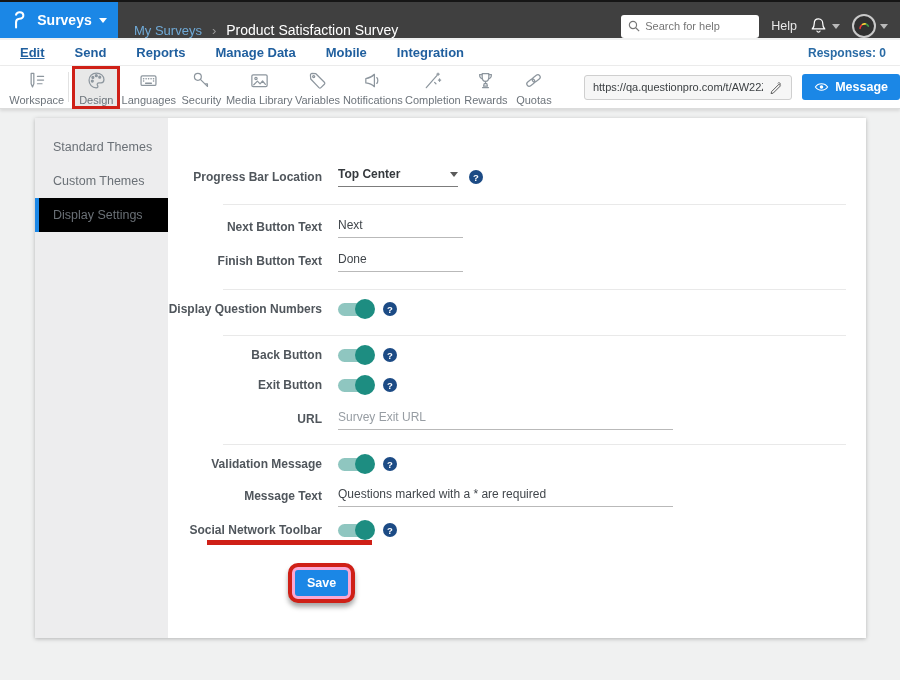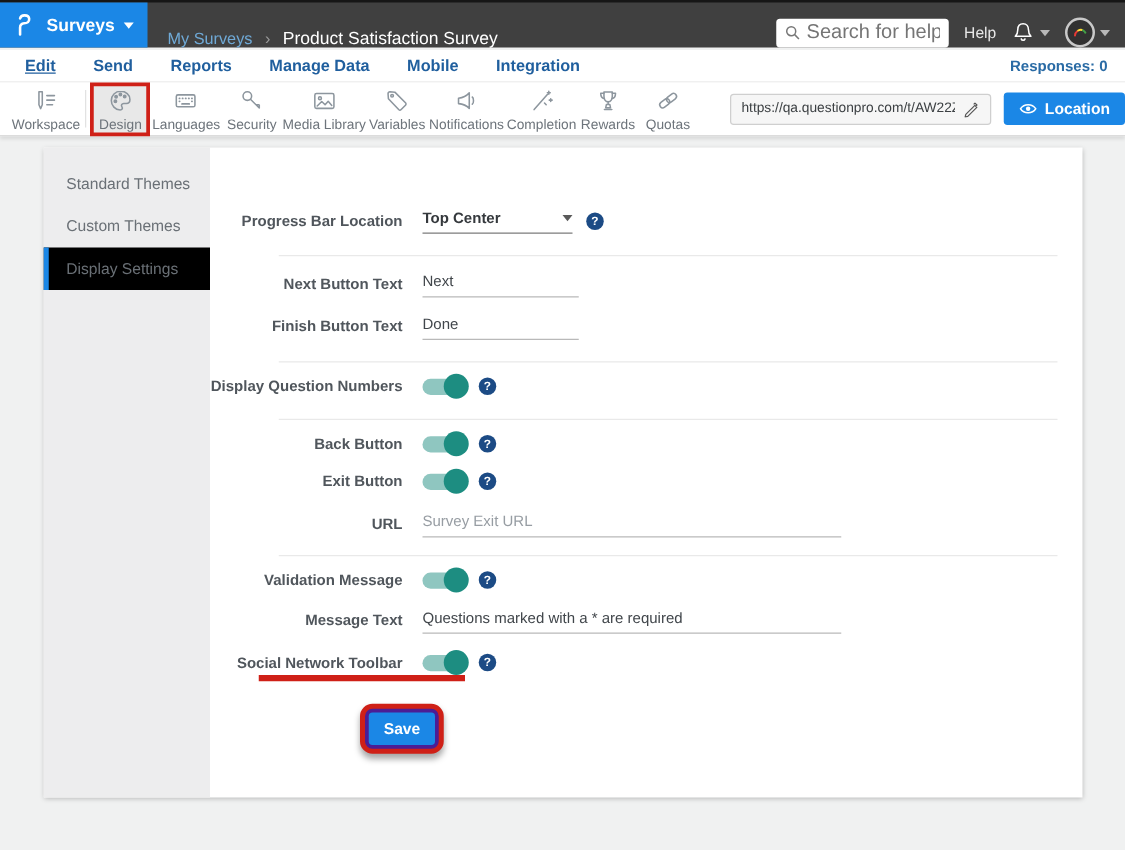--- a/index.html
+++ b/index.html
@@ -30,21 +30,21 @@
   .upgrade-btn {
     background:#f36b21; color:#fff; border:none; border-radius:3px;
     font-size:12px; font-weight:700; padding:5px 13px; cursor:pointer;
     font-family:inherit;
   }
   .search-box {
     background:#fff; border-radius:3px; height:23px; width:138px;
     display:flex; align-items:center; padding:0 7px; gap:5px;
   }
   .search-box input {
-    border:none; outline:none; width:100%; font-size:16px; color:#444;
+    border:none; outline:none; width:100%; font-size:11px; color:#444;
     font-family:inherit; background:transparent;
   }
   .help-label { color:#e8e8e8; font-size:12.5px; cursor:pointer; }
   .icon-group { display:flex; align-items:center; gap:4px; cursor:pointer; }
   .avatar {
     width:24px; height:24px; border-radius:50%; background:#313131;
     border:2px solid #c9c9c9; display:flex; align-items:center; justify-content:center;
   }
   
   .survey-nav {
@@ -130,21 +130,21 @@
     content:""; position:absolute; right:-3px; top:-3.5px; width:20px; height:20px;
     border-radius:50%; background:#1d8d81;
   }
   .sep { border:0; border-top:1px solid #e9e9e9; margin-right:20px; margin-left:55px; }
   .annotation-underline {
     position:absolute; left:39px; top:23px; width:165px; height:5px;
     background:#cf2017; pointer-events:none;
   }
   .save-wrap {
     display:inline-block; margin:20px 0 0 120px; border:4px solid #cf2017;
-    border-radius:10px; padding:3px; background:#4c1d95;
+    border-radius:10px; padding:3px; background:#f9a8d4;
     box-shadow:0 4px 5px rgba(0,0,0,0.35);
   }
   .save-btn {
     background:#1b87e6; color:#fff; border:none; border-radius:3px;
     font-size:12.5px; font-weight:700; padding:6px 12px; cursor:pointer;
     font-family:inherit;
   }
 </style>
 </head>
 <body>
@@ -315,21 +315,21 @@
         </svg>
     </span>
   </div>
   <button class="preview-btn">
     <span style="display:flex;">
       <svg width="15" height="12" viewBox="0 0 16 12">
           <path d="M1.5 6 c3-4.6 10-4.6 13 0 c-3 4.6-10 4.6-13 0 z" stroke="#fff" stroke-width="1.2" fill="none"></path>
           <circle cx="8" cy="6" r="1.9" fill="#fff"></circle>
         </svg>
     </span>
-    <span>Location</span>
+    <span>Message</span>
   </button>
 </div>
 
 <div class="card">
 
   <div class="side-panel">
     <div class="side-item">Standard Themes</div>
     <div class="side-item">Custom Themes</div>
     <div class="side-item active">Display Settings</div>
   </div>

